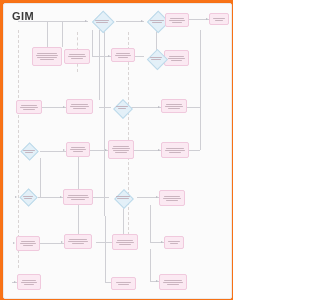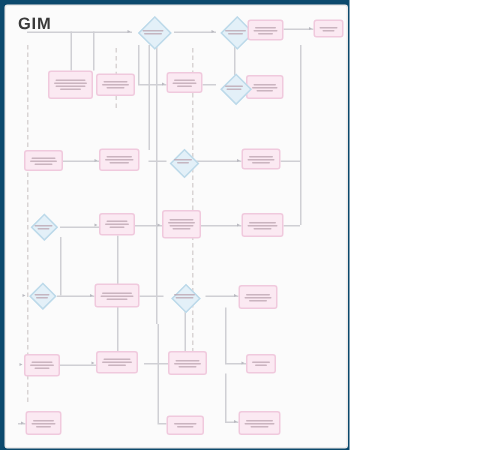--- a/index.html
+++ b/index.html
@@ -1,20 +1,20 @@
 <!DOCTYPE html>
 <html><head>
 <meta charset="utf-8">
 <style>
   html,body{margin:0;padding:0;background:#ffffff;}
   body{font-family:"Liberation Sans",sans-serif;}
   #canvas{
     position:relative;
     width:233px;height:300px;
-    background:#0c4a6e;
+    background:#f97316;
     overflow:hidden;
   }
   #board{
     position:absolute;left:3px;top:3px;
     width:227px;height:294px;
     background:#fbfbfb;
     border:1px solid #eceaea;
     border-radius:2px;
     box-shadow:0 0 2px rgba(0,0,0,0.06);
     overflow:hidden;

